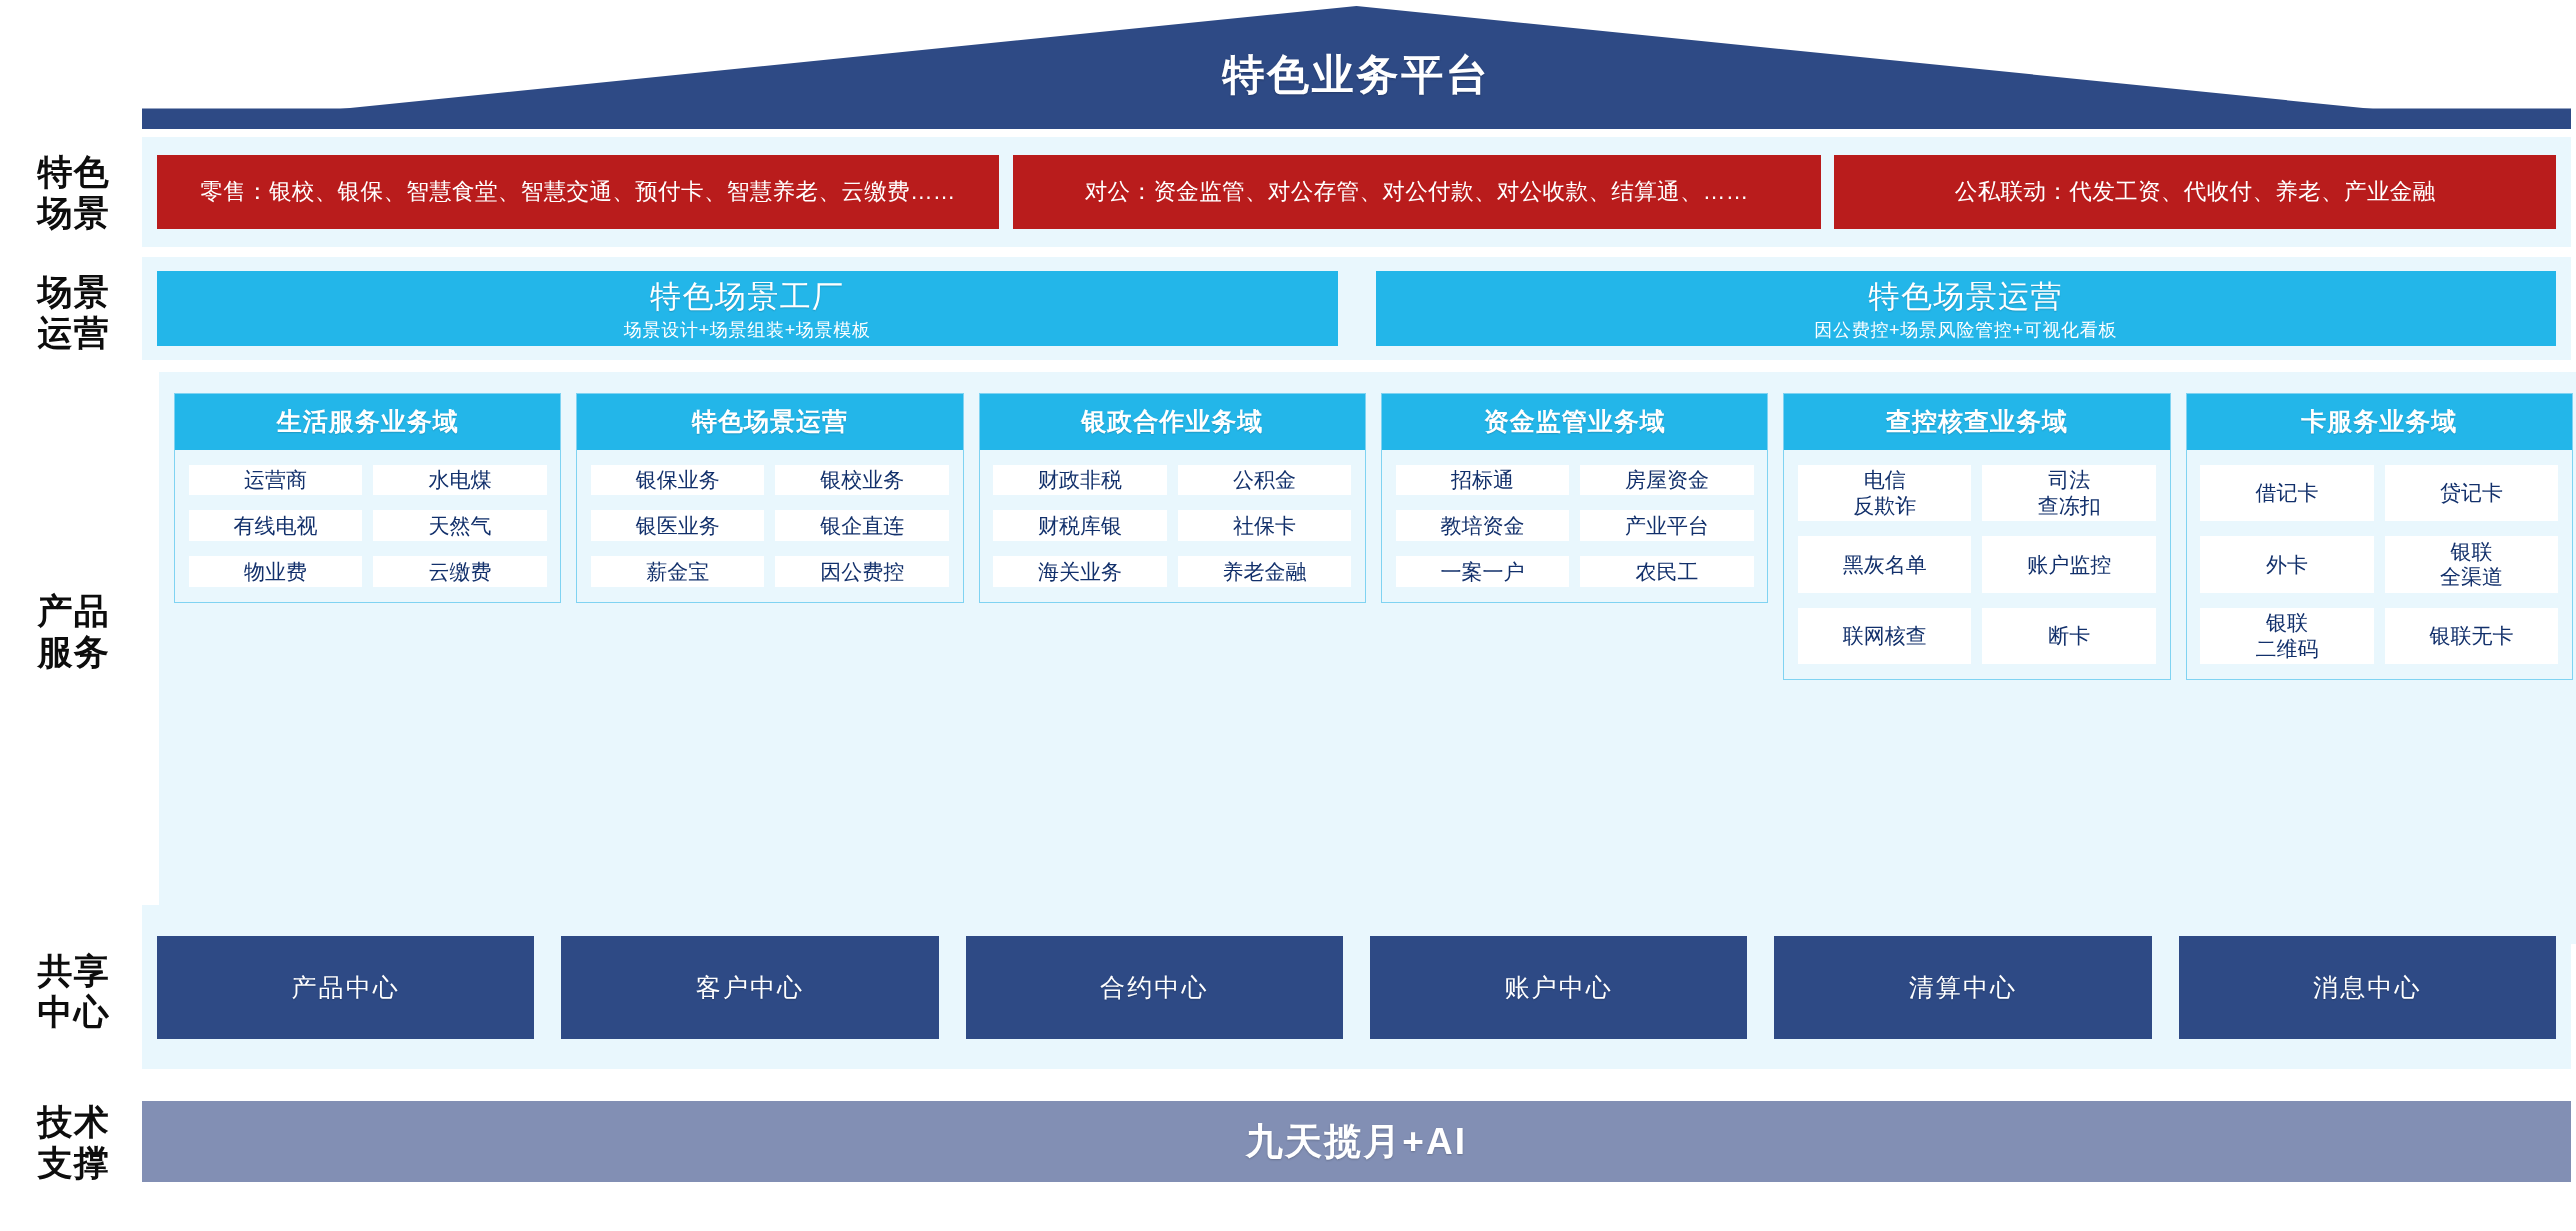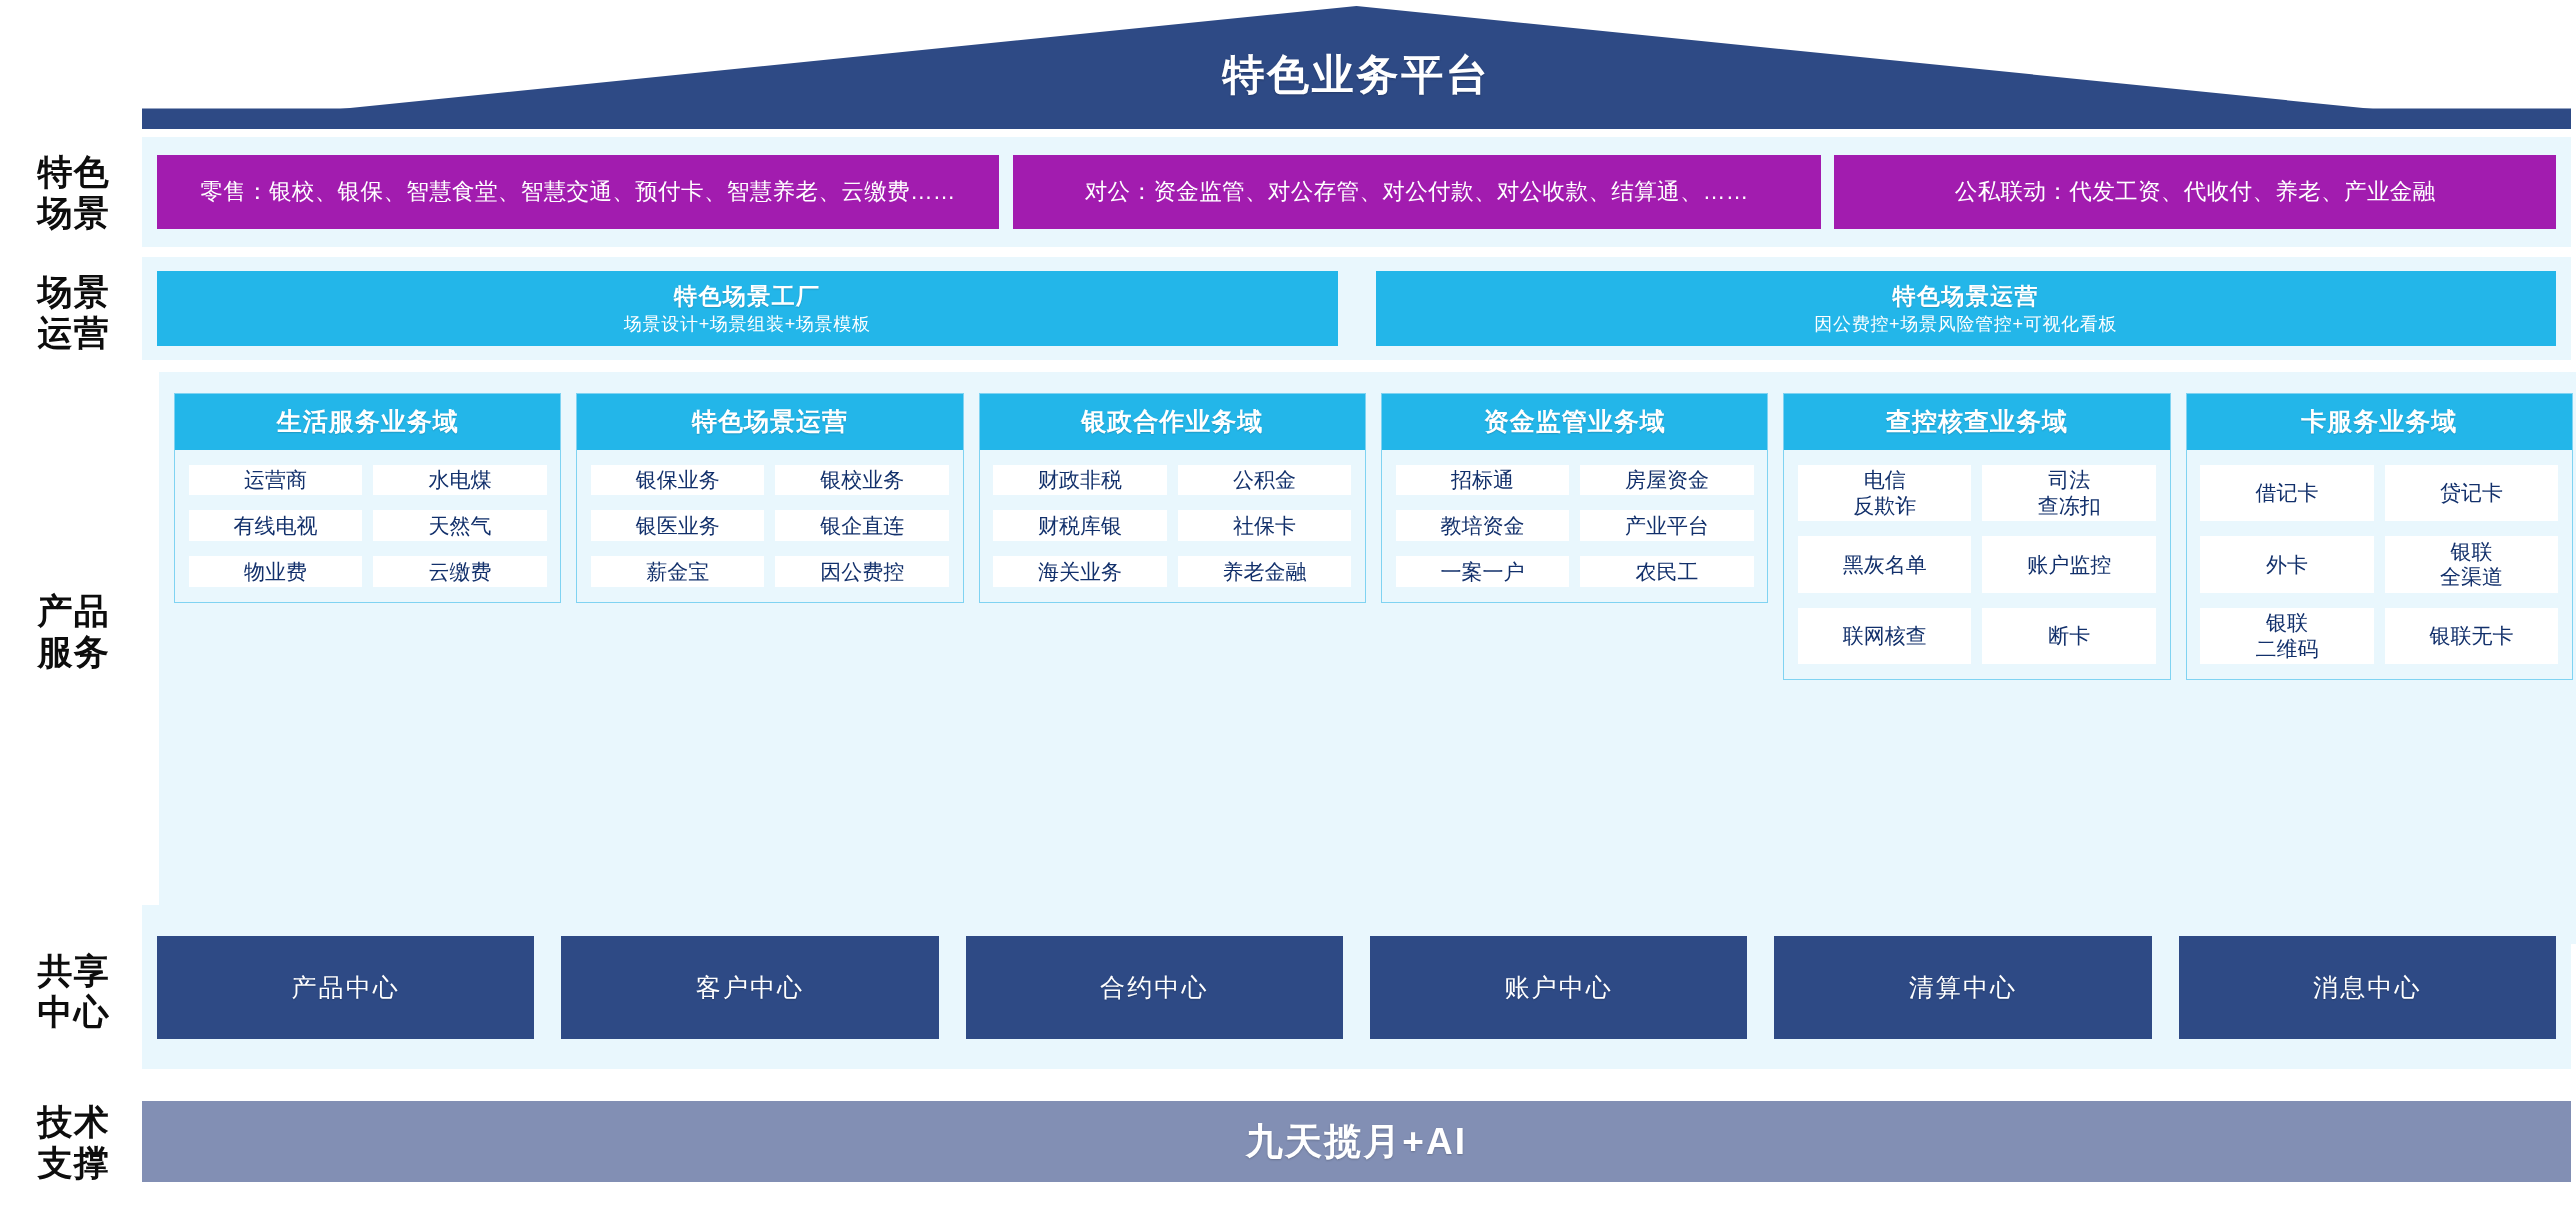--- a/index.html
+++ b/index.html
@@ -28,40 +28,40 @@
   
   .band{position:absolute;left:142px;width:2429px;background:#e9f7fd;}
 
   
   #band-scene{top:137px;height:110px;}
   #scene-row{
     position:absolute;left:0;top:0;width:100%;height:100%;
     display:flex;align-items:center;padding:0 15px;box-sizing:border-box;gap:13.7px;
   }
   .scene-box{
-    background:#a21caf;color:#ffffff;
+    background:#b91c1c;color:#ffffff;
     display:flex;align-items:center;justify-content:center;text-align:center;
     font-size:22.6px;line-height:1.42;padding:6.8px 12.3px;box-sizing:border-box;
     height:74px;letter-spacing:0.3px;
   }
   .scene-box.s1{flex:0 0 842px;}
   .scene-box.s2{flex:0 0 808px;}
   .scene-box.s3{flex:1 1 auto;}
 
   
   #band-ops{top:257px;height:103px;}
   #ops-row{
     position:absolute;left:0;top:0;width:100%;height:100%;
     display:flex;align-items:center;padding:0 15px;box-sizing:border-box;gap:38px;
   }
   .ops-box{
     flex:1 1 0;background:#23b6e9;color:#ffffff;height:75px;
     display:flex;flex-direction:column;align-items:center;justify-content:center;
   }
-  .ops-title{font-size:23px;font-weight:bold;letter-spacing:1.4px;
+  .ops-title{font-size:31px;font-weight:normal;letter-spacing:1.4px;
              text-shadow:0 1.4px 1.4px rgba(0,0,0,.16);}
   .ops-sub{font-size:18px;margin-top:0;letter-spacing:0.7px;}
 
   
   #band-products{top:372px;height:572px;margin-left:17px;}
   #prod-row{
     position:absolute;left:0;top:0;width:100%;height:100%;
     display:flex;align-items:flex-start;padding:20.5px 15px 0 15px;
     box-sizing:border-box;gap:15px;
   }

